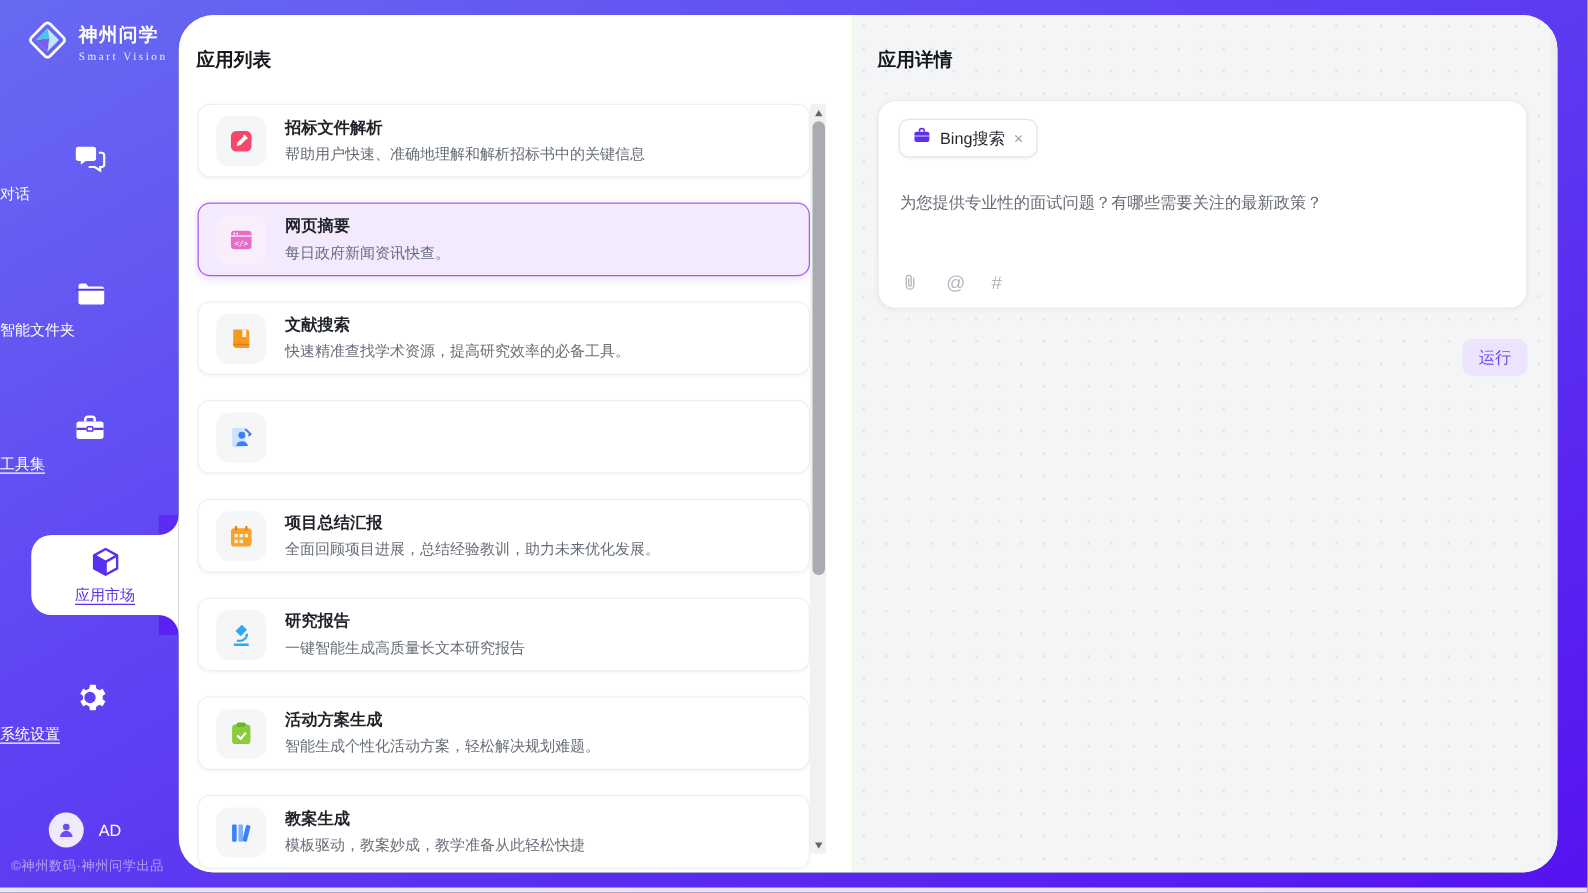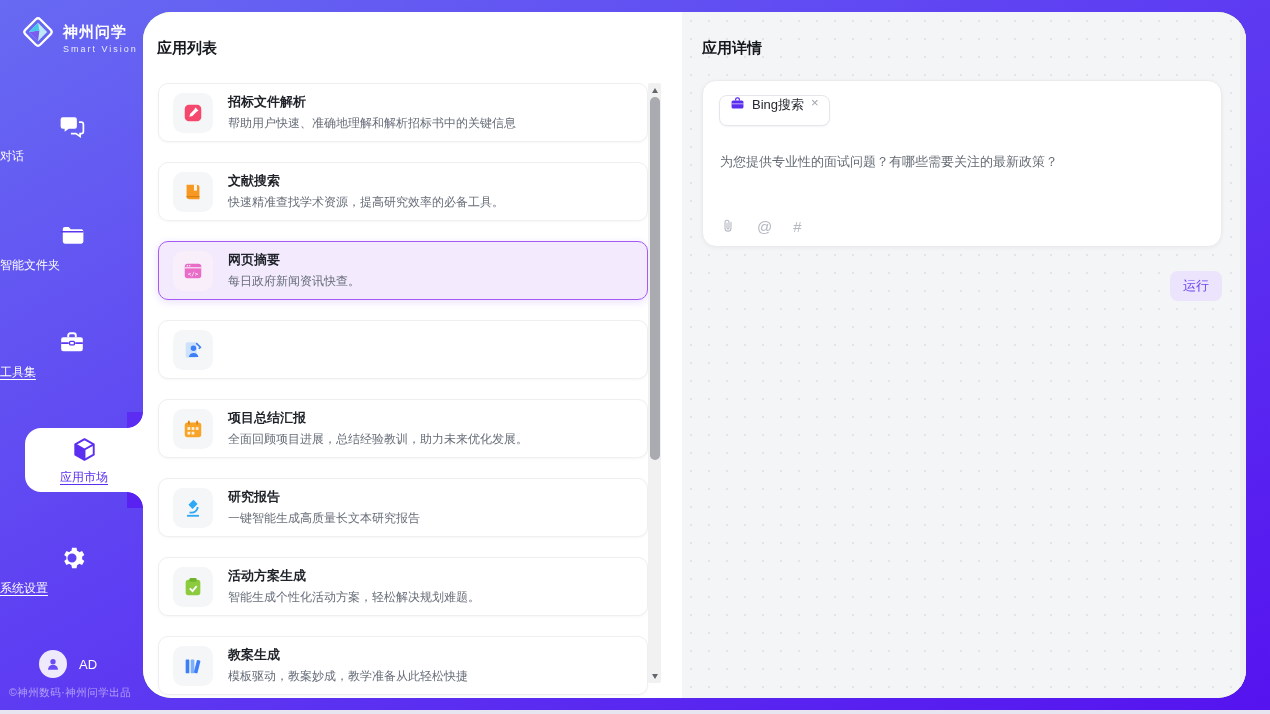--- a/index.html
+++ b/index.html
@@ -10,21 +10,21 @@
     position:relative; color:#1f2329;
   }
   
   .page-bottom-strip{position:absolute;left:0;right:0;bottom:0;height:4px;background:#e7e5f0;}
   .content{
     position:absolute;left:143px;top:12px;right:24px;bottom:16px;
     border-radius:28px;overflow:hidden;display:flex;background:#bef264;
   }
   
   .sidebar{position:absolute;left:0;top:0;width:143px;height:710px;}
-  .logo{position:absolute;left:20px;top:14px;display:flex;align-items:flex-end;gap:7px;}
+  .logo{position:absolute;left:20px;top:14px;display:flex;align-items:center;gap:7px;font-family:Liberation Serif, serif;}
   .logo-text .cn{color:#fff;font-size:15px;font-weight:700;letter-spacing:1px;}
   .logo-text .en{color:#eceafe;font-size:9px;letter-spacing:2px;margin-top:2px;}
   .nav-item{position:absolute;left:0;width:143px;text-align:left;color:#fff;cursor:pointer;}
   .nav-item svg{display:block;margin:0 auto 7px;}
   .nav-label{font-size:12px;color:#fff;display:inline-block;}
   .nav-label.u{text-decoration:underline;text-underline-offset:3px;}
   .active-tab{
     position:absolute;left:25px;top:428px;width:118px;height:64px;background:#fff;
     border-radius:16px 0 0 16px;text-align:center;cursor:pointer;
   }
@@ -70,21 +70,21 @@
     flex:1;background:#f4f5f7;position:relative;
     background-image:radial-gradient(#e3e4e9 1px,transparent 1.2px);
     background-size:18px 18px;
   }
   .detail-scroll-track{position:absolute;right:0;top:0;bottom:0;width:6px;background:#efeff2;}
   .detail-card{
     position:absolute;left:20px;top:68px;width:520px;height:167px;background:#fff;
     border:1px solid #ebebee;border-radius:14px;box-shadow:0 1px 4px rgba(20,20,40,.05);
   }
   .tool-tag{
-    position:absolute;left:16px;top:14px;height:31px;display:inline-flex;gap:7px;
+    position:absolute;left:16px;top:14px;height:31px;display:inline-flex;align-items:center;gap:7px;
     background:#fff;border:1px solid #e5e6eb;border-radius:8px;padding:0 10px;
     box-shadow:0 1px 2px rgba(20,20,40,.05);cursor:pointer;
   }
   .tool-tag-label{font-size:13px;color:#25282e;}
   .tool-tag-close{font-size:13px;color:#9ca0a8;cursor:pointer;line-height:1;}
   .query-text{position:absolute;left:17px;top:71px;right:16px;font-size:13px;color:#666c75;line-height:1.5;cursor:text;}
   .attach-row{position:absolute;left:17px;top:136px;display:flex;align-items:center;gap:21px;}
   .attach-row .glyph{font-size:15px;color:#b3b7bf;cursor:pointer;}
   .attach-row svg{cursor:pointer;display:block;}
   .run-btn{
@@ -194,47 +194,47 @@
             <path d="M8 16.2l1-3.4 5.6-5.6 2.4 2.4-5.6 5.6z" fill="#ffffff"></path>
             <path d="M14.2 6.6l3.2 3.2" stroke="#ffffff" stroke-width="1.4"></path>
           </svg>
         </span>
         <span class="card-text">
           <span class="card-title">招标文件解析</span>
           <span class="card-desc">帮助用户快速、准确地理解和解析招标书中的关键信息</span>
         </span>
       </div>
 
-      <div class="card">
-        <span class="card-icon">
-          <svg width="22" height="22" viewBox="0 0 24 24">
-            <path d="M5 4h11a3 3 0 0 1 3 3v13H8a3 3 0 0 1-3-3z" fill="#f79822"></path>
-            <rect x="13" y="4" width="3.4" height="6.5" fill="#ffffff" opacity="0.9"></rect>
-            <path d="M5 17h14" stroke="#db7f0e" stroke-width="1.4"></path>
-          </svg>
-        </span>
-        <span class="card-text">
-          <span class="card-title">文献搜索</span>
-          <span class="card-desc">快速精准查找学术资源，提高研究效率的必备工具。</span>
-        </span>
-      </div>
-
       <div class="card selected">
         <span class="card-icon">
           <svg width="22" height="22" viewBox="0 0 24 24">
             <rect x="3" y="4" width="18" height="16" rx="3" fill="#e86cc8"></rect>
             <path d="M3 8.5h18" stroke="#ffffff" stroke-width="1.3" opacity="0.85"></path>
             <circle cx="5.8" cy="6.3" r="0.8" fill="#ffffff"></circle>
             <circle cx="8.4" cy="6.3" r="0.8" fill="#ffffff"></circle>
             <text x="6.2" y="17" font-size="6.5" fill="#ffffff" font-family="monospace">&lt;/&gt;</text>
           </svg>
         </span>
         <span class="card-text">
           <span class="card-title">网页摘要</span>
           <span class="card-desc">每日政府新闻资讯快查。</span>
+        </span>
+      </div>
+
+      <div class="card">
+        <span class="card-icon">
+          <svg width="22" height="22" viewBox="0 0 24 24">
+            <path d="M5 4h11a3 3 0 0 1 3 3v13H8a3 3 0 0 1-3-3z" fill="#f79822"></path>
+            <rect x="13" y="4" width="3.4" height="6.5" fill="#ffffff" opacity="0.9"></rect>
+            <path d="M5 17h14" stroke="#db7f0e" stroke-width="1.4"></path>
+          </svg>
+        </span>
+        <span class="card-text">
+          <span class="card-title">文献搜索</span>
+          <span class="card-desc">快速精准查找学术资源，提高研究效率的必备工具。</span>
         </span>
       </div>
 
       <div class="card">
         <span class="card-icon">
           <svg width="22" height="22" viewBox="0 0 24 24">
             <rect x="4" y="3.5" width="12" height="17" rx="2" fill="#cfe2fd"></rect>
             <circle cx="12.5" cy="10" r="3" fill="#3d7ff7"></circle>
             <path d="M7.5 19.5a5.3 5.3 0 0 1 10.4 0z" fill="#3d7ff7"></path>
             <path d="M15.5 4.5l4.5 4.5-1.6 1.6" fill="none" stroke="#3d7ff7" stroke-width="1.8"></path>

